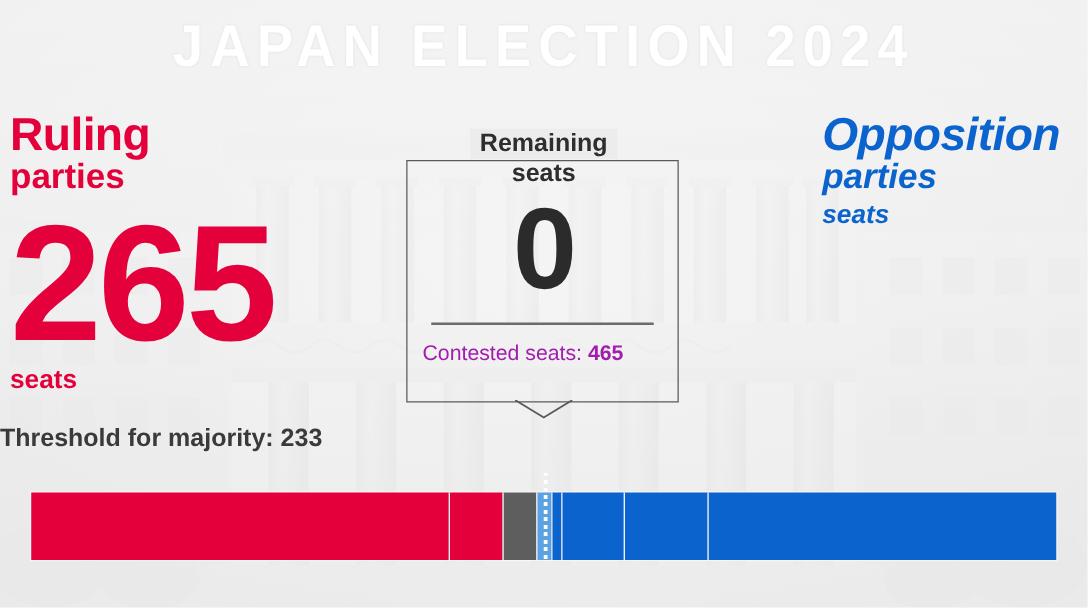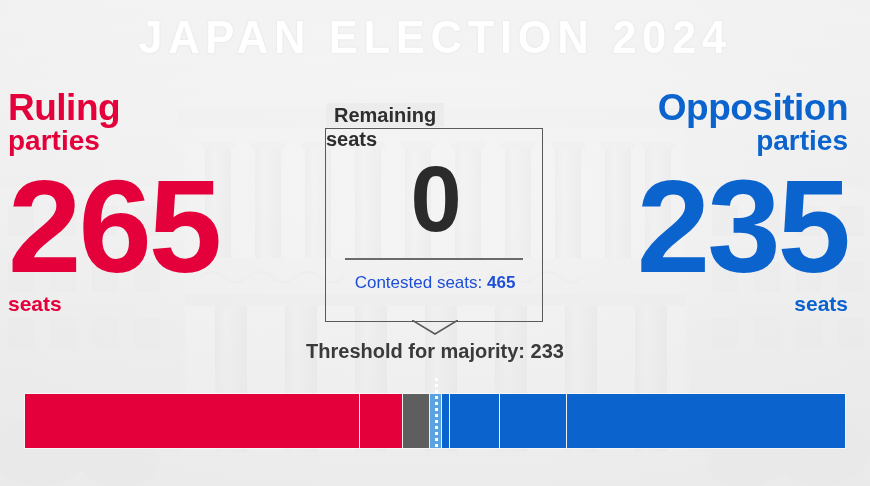--- a/index.html
+++ b/index.html
@@ -60,21 +60,21 @@
     font-family: "Liberation Sans", sans-serif;
     transform: scaleX(0.93);
     transform-origin: 50% 50%;
     text-shadow: 0 0 2px rgba(180,180,180,0.35);
     white-space: nowrap;
   }
 
   
   .side { position: absolute; }
   .side.left  { left: 8px;  top: 88px;  text-align: left;  }
-  .side.right { right: 22px; top: 88px;  text-align: right; }
+  .side.right { right: 22px; top: 88px;  text-align: left; font-style: italic; }
 
   .side-name {
     font-size: 37px;
     font-weight: 700;
     line-height: 40px;
     letter-spacing: -0.5px;
     margin: 0;
   }
   .side-sub {
     font-size: 28px;
@@ -114,21 +114,21 @@
     height: 194px;
     box-sizing: border-box;
     border: 1.5px solid #5a5a5a;
     background: rgba(255,255,255,0.02);
   }
   .box-legend {
     position: absolute;
     left: 0;
     top: -26px;
     width: 218px;
-    text-align: left;
+    text-align: center;
     font-size: 20px;
     font-weight: 600;
     color: #2e2e2e;
     line-height: 24px;
     pointer-events: none;
   }
   .box-legend .l1 {
     display: inline-block;
     background: #ececec;
     padding: 0 8px;
@@ -155,26 +155,26 @@
   .box-divider {
     position: absolute;
     left: 19px;
     right: 19px;
     top: 129px;
     height: 2px;
     background: #6b6b6b;
   }
   .contested {
     position: absolute;
-    left: 0;
+    left: 12px;
     top: 143px;
     width: 218px;
-    text-align: center;
+    text-align: left;
     font-size: 17px;
-    color: #1d4ed8;
+    color: #a21caf;
     font-weight: 400;
     line-height: 22px;
   }
   .contested b { font-weight: 700; }
 
   
   .notch {
     position: absolute;
     left: 86px;
     bottom: -13px;
@@ -182,21 +182,20 @@
     height: 14px;
   }
   .notch svg { display: block; }
 
   
   .threshold-label {
     position: absolute;
     left: 0;
     top: 338px;
     width: 870px;
-    text-align: center;
     font-size: 20px;
     font-weight: 600;
     color: #3a3a3a;
     line-height: 26px;
   }
 
   
   .seat-bar {
     position: absolute;
     left: 25px;
@@ -349,21 +348,20 @@
   <div class="side left">
     <div class="side-name">Ruling</div>
     <div class="side-sub">parties</div>
     <div class="side-count">265</div>
     <div class="side-seats">seats</div>
   </div>
 
   <div class="side right">
     <div class="side-name">Opposition</div>
     <div class="side-sub">parties</div>
-    <div class="side-count">235</div>
     <div class="side-seats">seats</div>
   </div>
 
   <div class="center-box">
     <div class="box-legend">
       <span class="l1">Remaining</span>
       <span class="l2">seats</span>
     </div>
 
     <div class="remaining-number">0</div>

